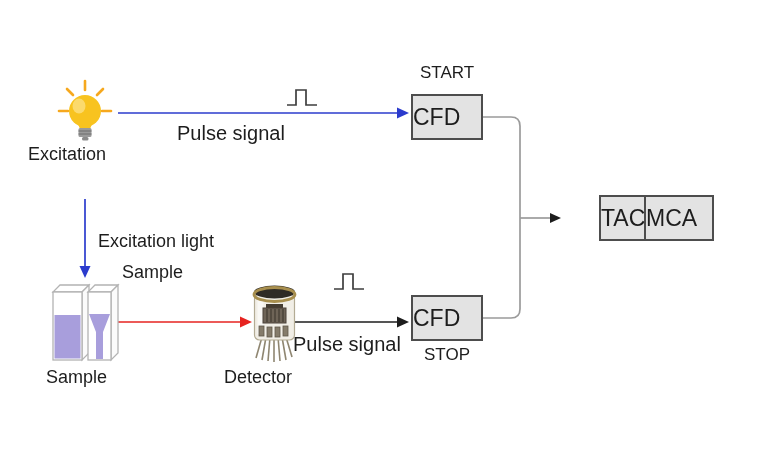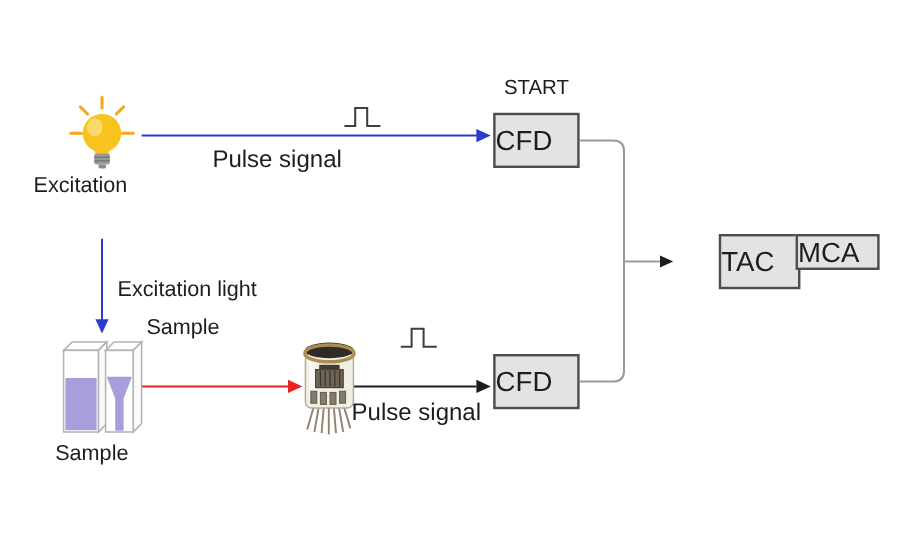--- a/index.html
+++ b/index.html
@@ -138,39 +138,41 @@
   </svg>
 
   <div class="tag" style="left:411px;top:63px;width:72px;">START</div>
   <div class="box" style="left:411px;top:94px;width:72px;height:46px;">
     <span>CFD</span>
   </div>
 
   <div class="box" style="left:411px;top:295px;width:72px;height:46px;">
     <span>CFD</span>
   </div>
+  <div class="tag" style="left:411px;top:345px;width:72px;">STOP</div>
 
   <div class="box" style="left:560px;top:195px;width:68px;height:46px;margin-left:39px;">
     <span>TAC</span>
   </div>
 
-  <div class="box" style="left:663px;top:195px;width:70px;height:30px;">
+  <div class="box" style="left:644px;top:195px;width:70px;height:46px;">
     <span>MCA</span>
   </div>
 
   <div class="lbl f20" style="left:177px;top:83px;">Pulse signal</div>
 
   <div class="lbl f21" style="left:28px;top:141px;">
     <div>Excitation</div>
   </div>
 
   <div class="lbl f21" style="left:98px;top:228px;text-align:right;">Excitation light</div>
 
   <div class="lbl f21" style="left:122px;top:259px;">
     <div>Sample</div>
   </div>
 
   <div class="lbl f21" style="left:46px;top:364px;">Sample</div>
 
+  <div class="lbl f21" style="left:224px;top:364px;">Detector</div>
 
   <div class="lbl f20" style="left:293px;top:294px;">Pulse signal</div>
 
 </div>
 
 </body></html>

